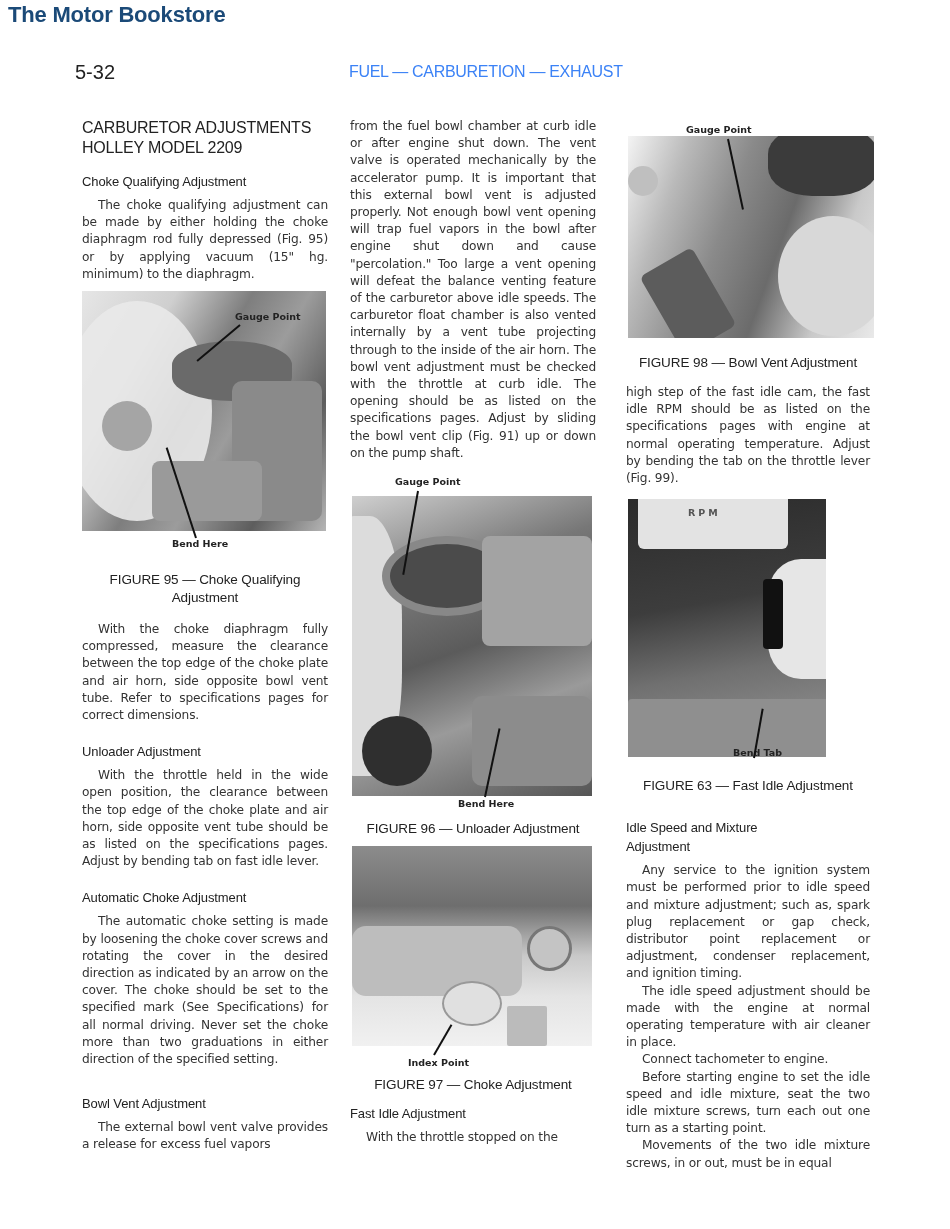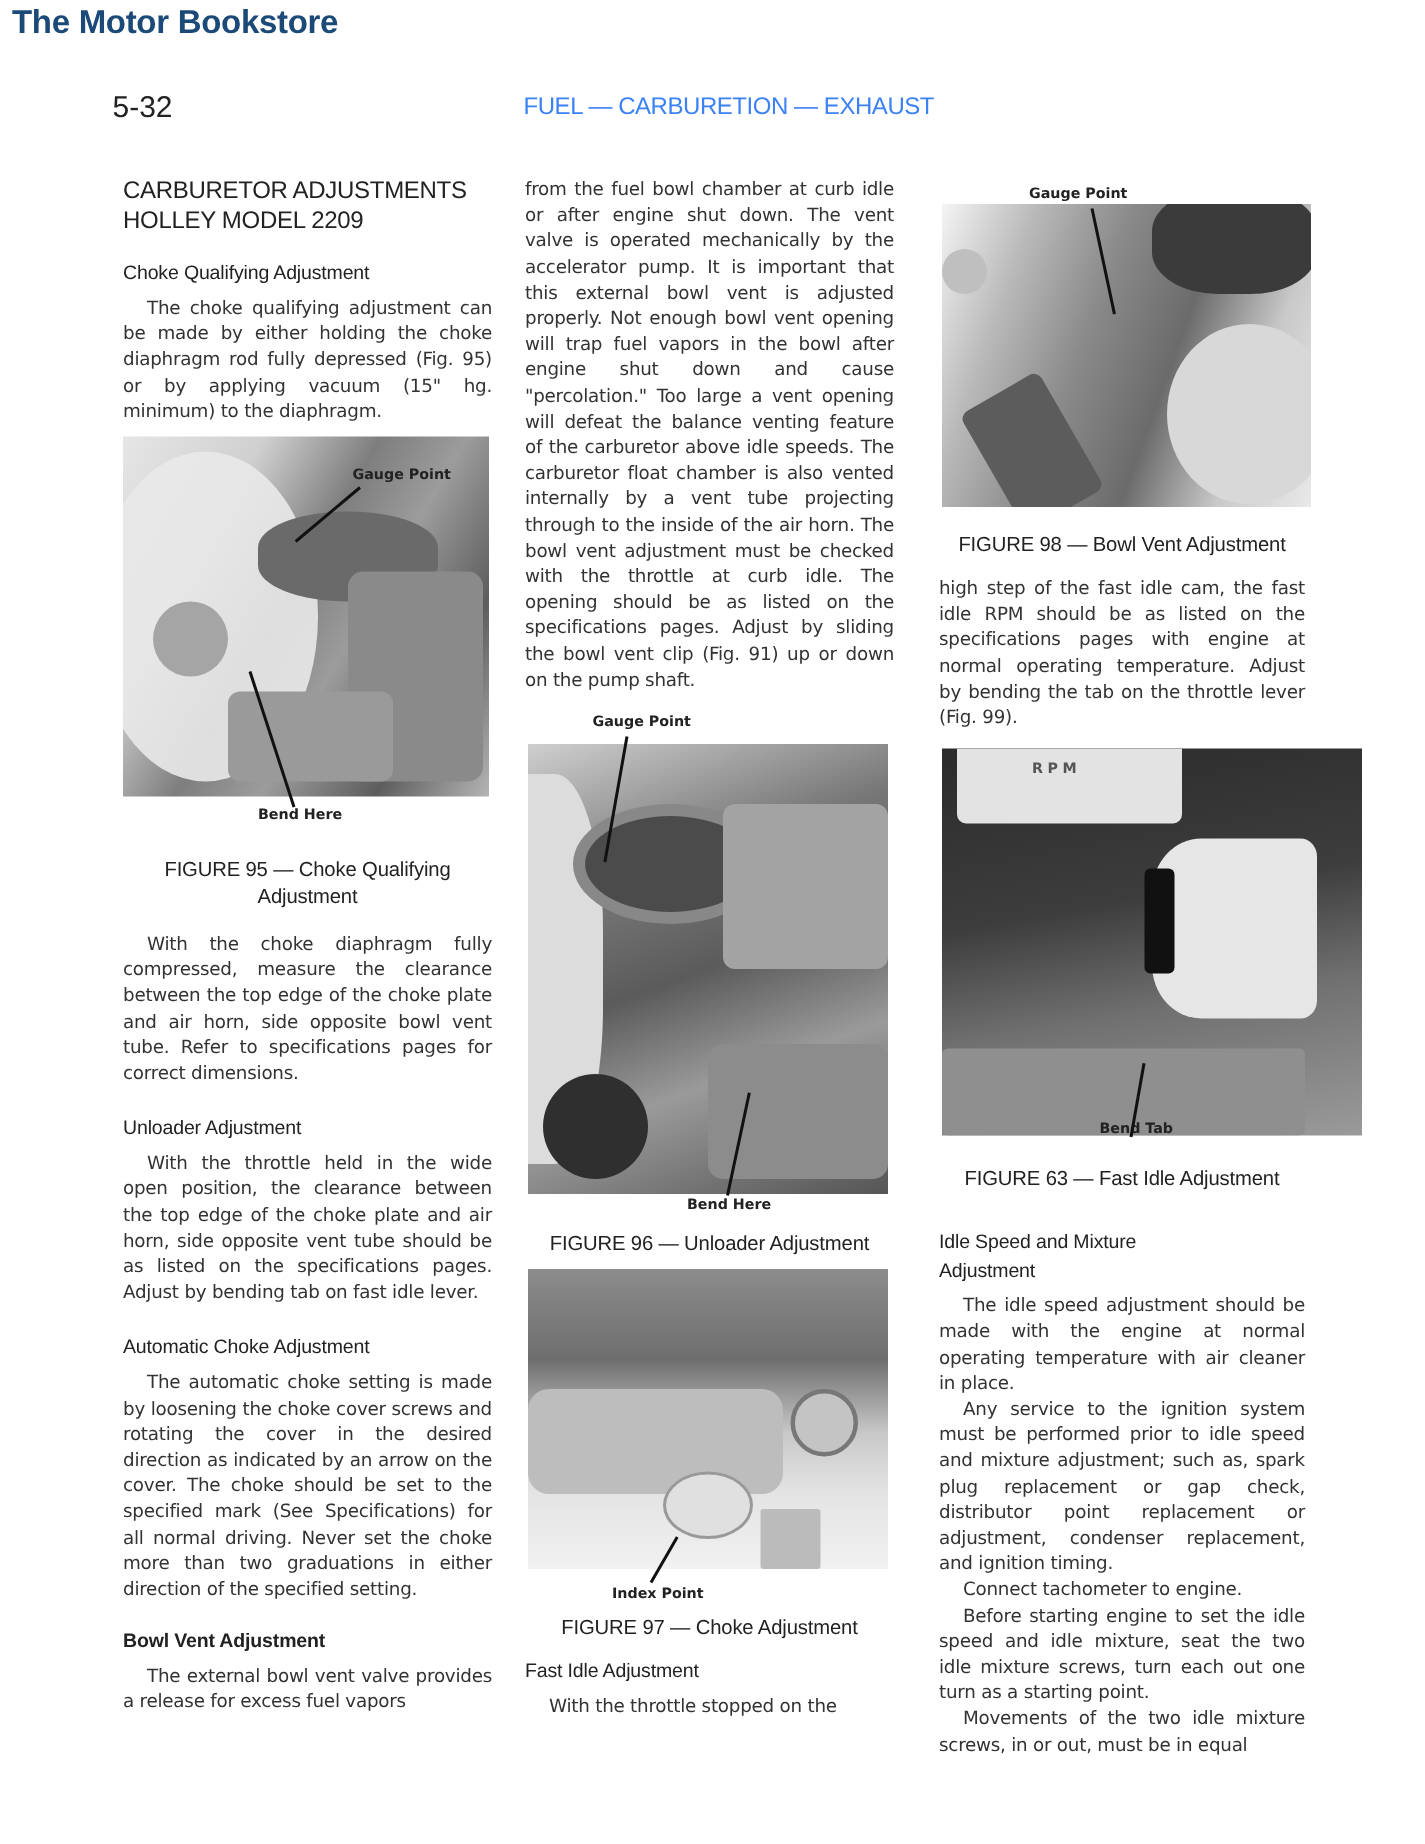--- a/index.html
+++ b/index.html
@@ -91,21 +91,21 @@
   </div>
 
   <p class="body" style="margin-top:14px;">With the choke diaphragm fully compressed, measure the clearance between the top edge of the choke plate and air horn, side opposite bowl vent tube. Refer to specifications pages for correct dimensions.</p>
 
   <div class="sec-head" style="margin-top:18px;">Unloader Adjustment</div>
   <p class="body">With the throttle held in the wide open position, the clearance between the top edge of the choke plate and air horn, side opposite vent tube should be as listed on the specifications pages. Adjust by bending tab on fast idle lever.</p>
 
   <div class="sec-head" style="margin-top:18px;">Automatic Choke Adjustment</div>
   <p class="body">The automatic choke setting is made by loosening the choke cover screws and rotating the cover in the desired direction as indicated by an arrow on the cover. The choke should be set to the specified mark (See Specifications) for all normal driving. Never set the choke more than two graduations in either direction of the specified setting.</p>
 
-  <div class="sec-head" style="margin-top:16px;font-weight:bold;">Bowl Vent Adjustment</div>
+  <div class="sec-head" style="margin-top:26px;">Bowl Vent Adjustment</div>
   <p class="body">The external bowl vent valve provides a release for excess fuel vapors</p>
 </div>
 
 <div class="col col2">
   <p class="body noindent">from the fuel bowl chamber at curb idle or after engine shut down. The vent valve is operated mechanically by the accelerator pump. It is important that this external bowl vent is adjusted properly. Not enough bowl vent opening will trap fuel vapors in the bowl after engine shut down and cause "percolation." Too large a vent opening will defeat the balance venting feature of the carburetor above idle speeds. The carburetor float chamber is also vented internally by a vent tube projecting through to the inside of the air horn. The bowl vent adjustment must be checked with the throttle at curb idle. The opening should be as listed on the specifications pages. Adjust by sliding the bowl vent clip (Fig. 91) up or down on the pump shaft.</p>
 
   <div class="figure" style="margin-top:14px; height:340px;">
     <div class="callout" style="left:45px; top:0px;">Gauge Point</div>
     <div class="photo" style="position:absolute; left:2px; top:20px; width:240px; height:300px; background:linear-gradient(160deg,#cfcfcf 0%,#777 30%,#5b5b5b 50%,#9a9a9a 70%,#555 100%);">
       <div class="blob" style="left:-30px; top:20px; width:80px; height:260px; background:#dcdcdc; border-radius:40%;"></div>
@@ -145,35 +145,35 @@
       <div class="blob" style="left:30px; top:120px; width:60px; height:90px; background:#5c5c5c; border-radius:6px; transform:rotate(-30deg);"></div>
     </div>
     <div class="callout" style="left:60px; top:6px;">Gauge Point</div>
     <div class="leader" style="left:102px; top:20px; width:72px; transform:rotate(78deg);"></div>
   </div>
   <div class="caption" style="margin-top:16px;">FIGURE 98 — Bowl Vent Adjustment</div>
 
   <p class="body noindent" style="margin-top:12px;">high step of the fast idle cam, the fast idle RPM should be as listed on the specifications pages with engine at normal operating temperature. Adjust by bending the tab on the throttle lever (Fig. 99).</p>
 
   <div class="figure" style="margin-top:12px; height:270px;">
-    <div class="photo" style="position:absolute; left:2px; top:0; width:280px; height:258px; background:linear-gradient(170deg,#2b2b2b 0%,#3d3d3d 40%,#707070 65%,#9a9a9a 100%);">
+    <div class="photo" style="position:absolute; left:2px; top:0; width:198px; height:258px; background:linear-gradient(170deg,#2b2b2b 0%,#3d3d3d 40%,#707070 65%,#9a9a9a 100%);">
       <div class="blob" style="left:10px; top:0; width:150px; height:50px; background:#e3e3e3; border-radius:0 0 6px 6px;">
       </div>
       <div class="callout" style="left:60px; top:8px; color:#555; letter-spacing:3px;">RPM</div>
       <div class="blob" style="left:140px; top:60px; width:110px; height:120px; background:#e6e6e6; border-radius:30% 10% 10% 30%;"></div>
       <div class="blob" style="left:135px; top:80px; width:20px; height:70px; background:#111; border-radius:4px;"></div>
       <div class="blob" style="left:0; top:200px; width:242px; height:58px; background:#8f8f8f; border-radius:4px;"></div>
     </div>
     <div class="callout" style="left:107px; top:248px;text-align:right;">Bend Tab</div>
     <div class="leader" style="left:128px; top:258px; width:50px; transform:rotate(-80deg);"></div>
   </div>
   <div class="caption" style="margin-top:8px;">FIGURE 63 — Fast Idle Adjustment</div>
 
   <div class="sec-head" style="margin-top:23px;">
     <div>Idle Speed and Mixture</div>
     <div>Adjustment</div>
   </div>
+  <p class="body">Any service to the ignition system must be performed prior to idle speed and mixture adjustment; such as, spark plug replacement or gap check, distributor point replacement or adjustment, condenser replacement, and ignition timing.</p>
   <p class="body">The idle speed adjustment should be made with the engine at normal operating temperature with air cleaner in place.</p>
-  <p class="body">Any service to the ignition system must be performed prior to idle speed and mixture adjustment; such as, spark plug replacement or gap check, distributor point replacement or adjustment, condenser replacement, and ignition timing.</p>
   <p class="body">Connect tachometer to engine.</p>
   <p class="body">Before starting engine to set the idle speed and idle mixture, seat the two idle mixture screws, turn each out one turn as a starting point.</p>
   <p class="body">Movements of the two idle mixture screws, in or out, must be in equal</p>
 </div>
 
 </body></html>

